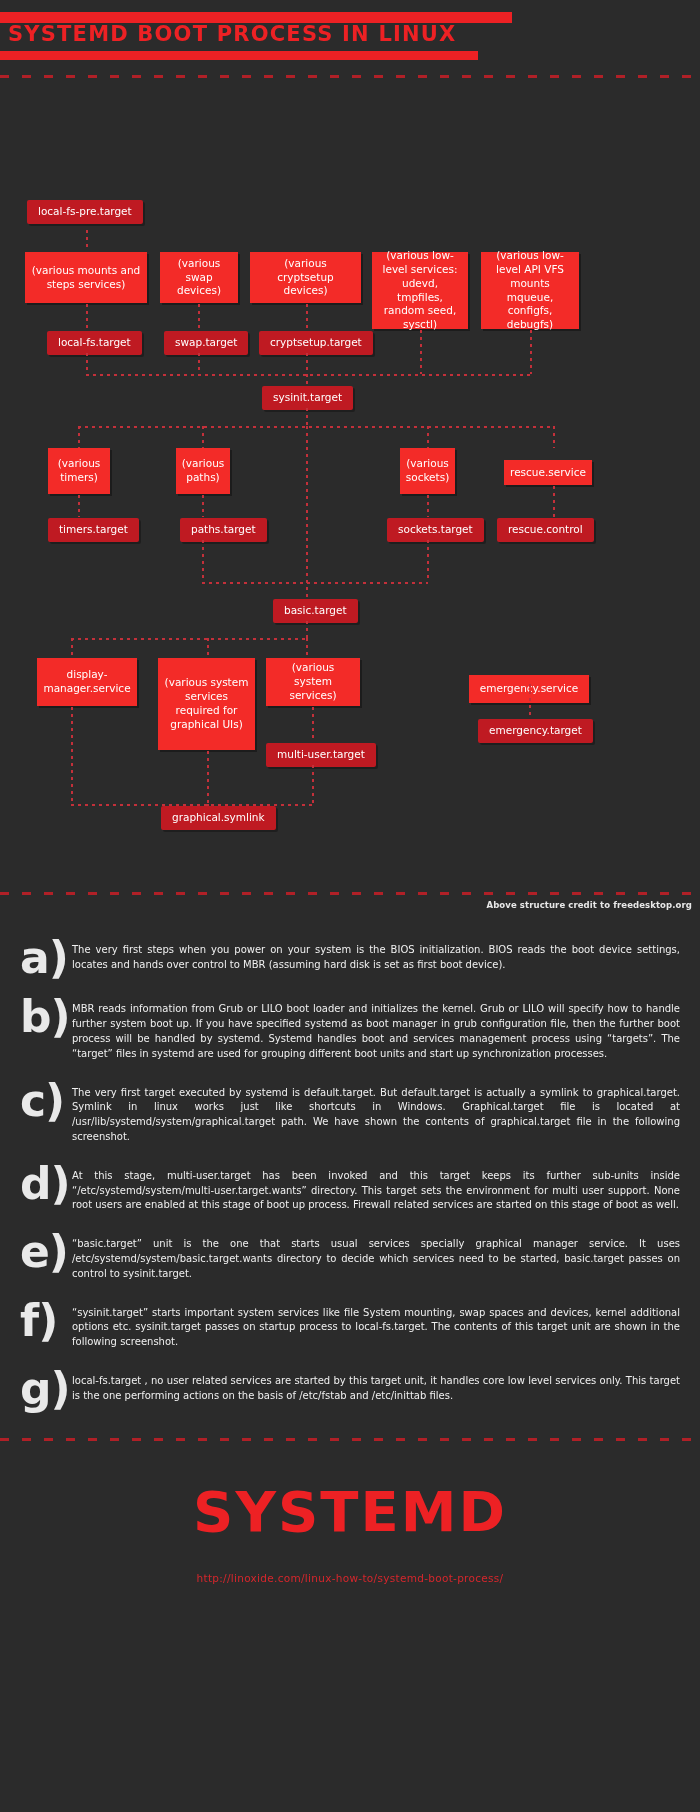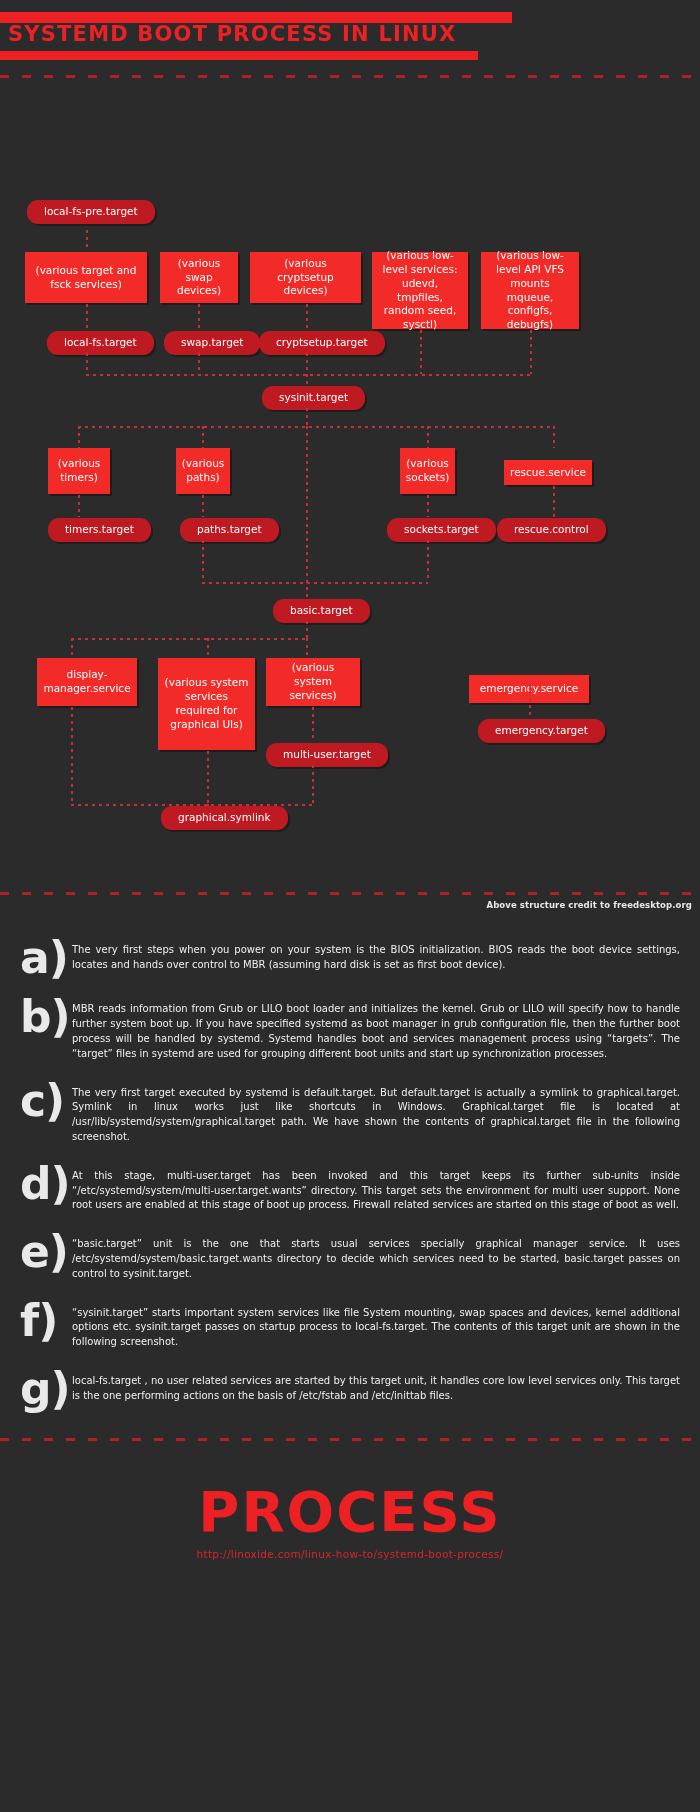--- a/index.html
+++ b/index.html
@@ -50,23 +50,23 @@
   
   .node.box {
     background: #f32b28;
     font-size: 10.5px;
     padding: 5px 6px;
     box-shadow: 2px 2px 0 rgba(0,0,0,0.35);
   }
   
   .node.pill {
     background: #bf1a22;
-    border-radius: 11px;
+    border-radius: 2px;
     font-size: 10.5px;
-    padding: 5px 17px;
+    padding: 5px 11px;
     white-space: nowrap;
     box-shadow: 2px 2px 0 rgba(0,0,0,0.3);
   }
 
   
   .conn {
     position: absolute;
     background: transparent;
   }
   .conn.v {
@@ -115,41 +115,41 @@
 
   
   .footer { position: relative; height: 170px; padding-top: 46px; text-align: center; }
   .brand {
     font-family: "DejaVu Sans", sans-serif;
     font-size: 56px; font-weight: bold;
     color: #ed2124; letter-spacing: 2px;
     line-height: 1;
   }
   .brand-url {
-    margin-top: 8px;
+    margin-top: 32px;
     font-family: "DejaVu Sans", sans-serif;
     font-size: 10.5px; color: #d6262c; letter-spacing: 0.3px;
   }
 </style>
 </head>
 <body>
 
 <div class="header">
   <div class="hdr-bar-top"></div>
   <div class="hdr-title">SYSTEMD BOOT PROCESS IN LINUX</div>
   <div class="hdr-bar-bot"></div>
   <div class="dash-rule r1"></div>
 </div>
 
 <div class="diagram">
 
   <div class="node pill" style="left:27px; top:108px;">local-fs-pre.target</div>
   <div class="conn v" style="left:86px; top:138px; height:20px;"></div>
 
-  <div class="node box" style="left:25px; top:160px; width:122px; height:51px;">(various target and fsck services)</div>
+  <div class="node box" style="left:25px; top:160px; width:122px; height:51px;">(various mounts and steps services)</div>
 
   <div class="node box" style="left:160px; top:160px; width:78px; height:51px;">(various swap devices)</div>
 
   <div class="node box" style="left:250px; top:160px; width:111px; height:51px;">(various cryptsetup devices)</div>
 
   <div class="node box" style="left:372px; top:160px; width:96px; height:77px;">(various low-level services: udevd, tmpfiles, random seed, sysctl)</div>
 
   <div class="node box" style="left:481px; top:160px; width:98px; height:77px;">(various low-level API VFS mounts mqueue, configfs, debugfs)</div>
 
   <div class="conn v" style="left:86px;  top:212px; height:26px;"></div>
@@ -264,15 +264,15 @@
 
   <div class="step">
     <div class="step-letter">g)</div>
     <div class="step-text">local-fs.target , no user related services are started by this target unit, it handles core low level services only. This target is the one performing actions on the basis of /etc/fstab and /etc/inittab files.</div>
   </div>
 
 </div>
 
 <div class="footer">
   <div class="dash-rule" style="top:0;"></div>
-  <div class="brand">PROCESS</div>
+  <div class="brand">SYSTEMD</div>
   <a class="brand-url" style="text-decoration:none; display:block;">http://linoxide.com/linux-how-to/systemd-boot-process/</a>
 </div>
 
 </body></html>

